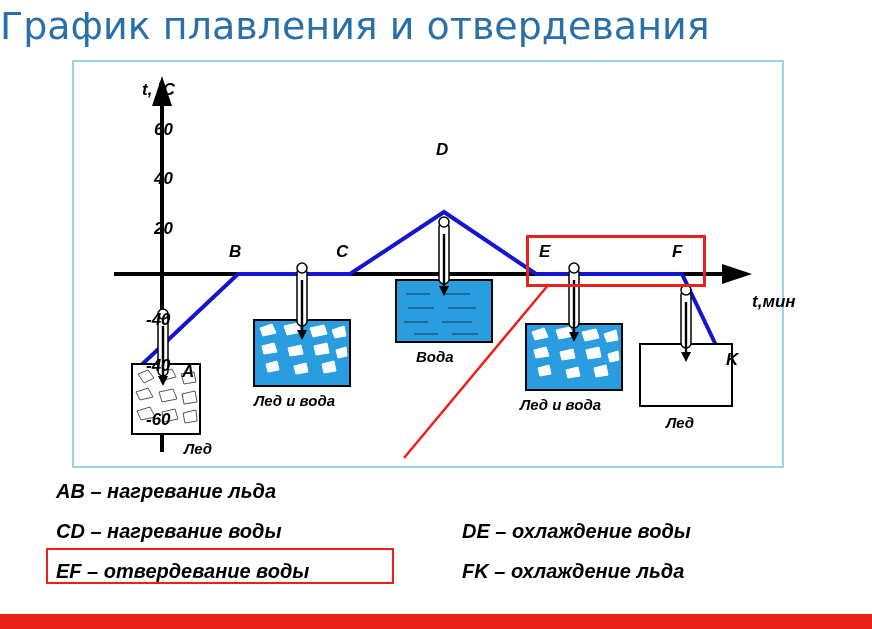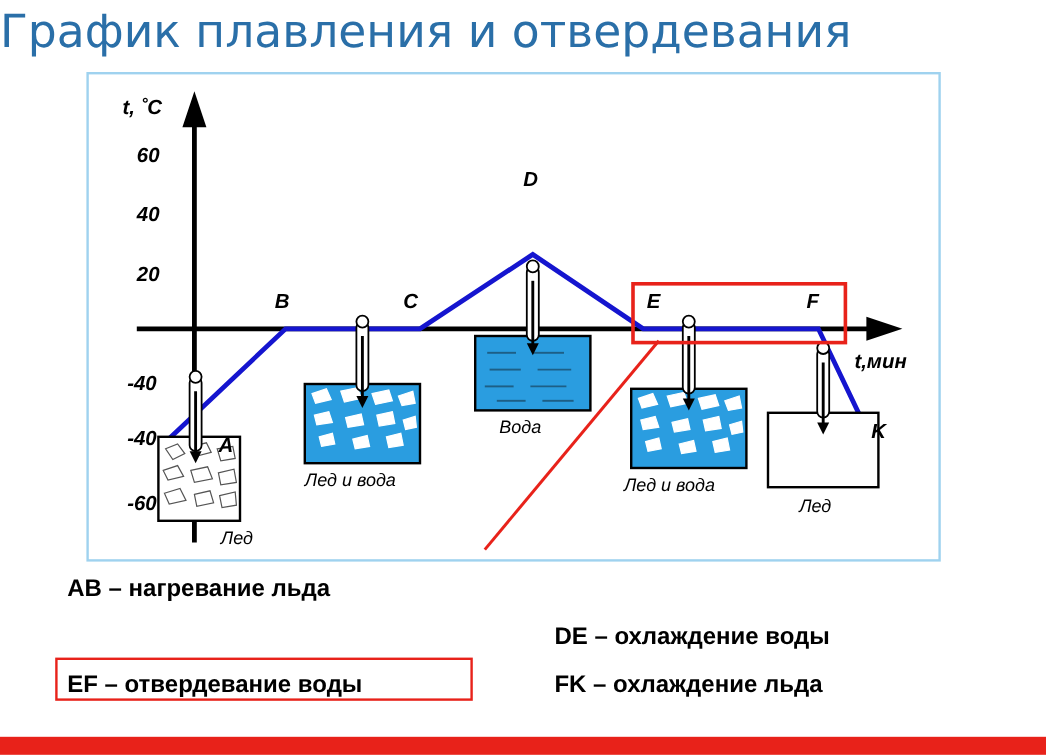--- a/index.html
+++ b/index.html
@@ -30,29 +30,30 @@
   }
   #chart-svg{position:absolute;left:0;top:0;}
   .lbl{
     position:absolute;
     font-family:"Liberation Sans", sans-serif;
     font-weight:bold;
     color:#000;
     white-space:nowrap;
   }
   
-  .tick{font-size:17px;font-weight:bold;font-style:italic;}
+  .tick{font-size:17px;font-weight:bold;font-style:italic;margin-left:40px;}
   .ptlabel{font-size:17px;font-weight:bold;font-style:italic;}
-  .caption{font-size:15px;font-weight:normal;font-style:italic;}
+  .caption{font-size:15px;font-weight:bold;font-style:italic;}
   
   #legend{position:absolute;left:0;top:470px;width:872px;height:130px;}
   .leg{
     position:absolute;
     font-size:20px;
     font-weight:bold;
+    font-style:italic;
     color:#000;
     white-space:nowrap;
   }
   #ef-box{
     position:absolute;
     left:46px;top:548px;width:348px;height:36px;
     border:2px solid #e8221a;
     box-sizing:border-box;
   }
   #bottom-bar{
@@ -190,19 +191,20 @@
 
   <div class="lbl caption" style="left:110px;top:378px;">Лед</div>
   <div class="lbl caption" style="left:180px;top:330px;">Лед и вода</div>
   <div class="lbl caption" style="left:342px;top:286px;">Вода</div>
   <div class="lbl caption" style="left:446px;top:334px;">Лед и вода</div>
   <div class="lbl caption" style="left:592px;top:352px;">Лед</div>
 </div>
 
 <div id="legend">
   <div class="leg" style="left:56px;top:10px;">AB – нагревание льда</div>
+  <div class="leg" style="left:56px;top:50px;">CD – нагревание воды</div>
   <div class="leg" style="left:462px;top:50px;">DE – охлаждение воды</div>
   <div class="leg" style="left:56px;top:90px;">EF – отвердевание воды</div>
   <div class="leg" style="left:462px;top:90px;">FK – охлаждение льда</div>
 </div>
 
 <div id="ef-box"></div>
 <div id="bottom-bar"></div>
 
 </body></html>

